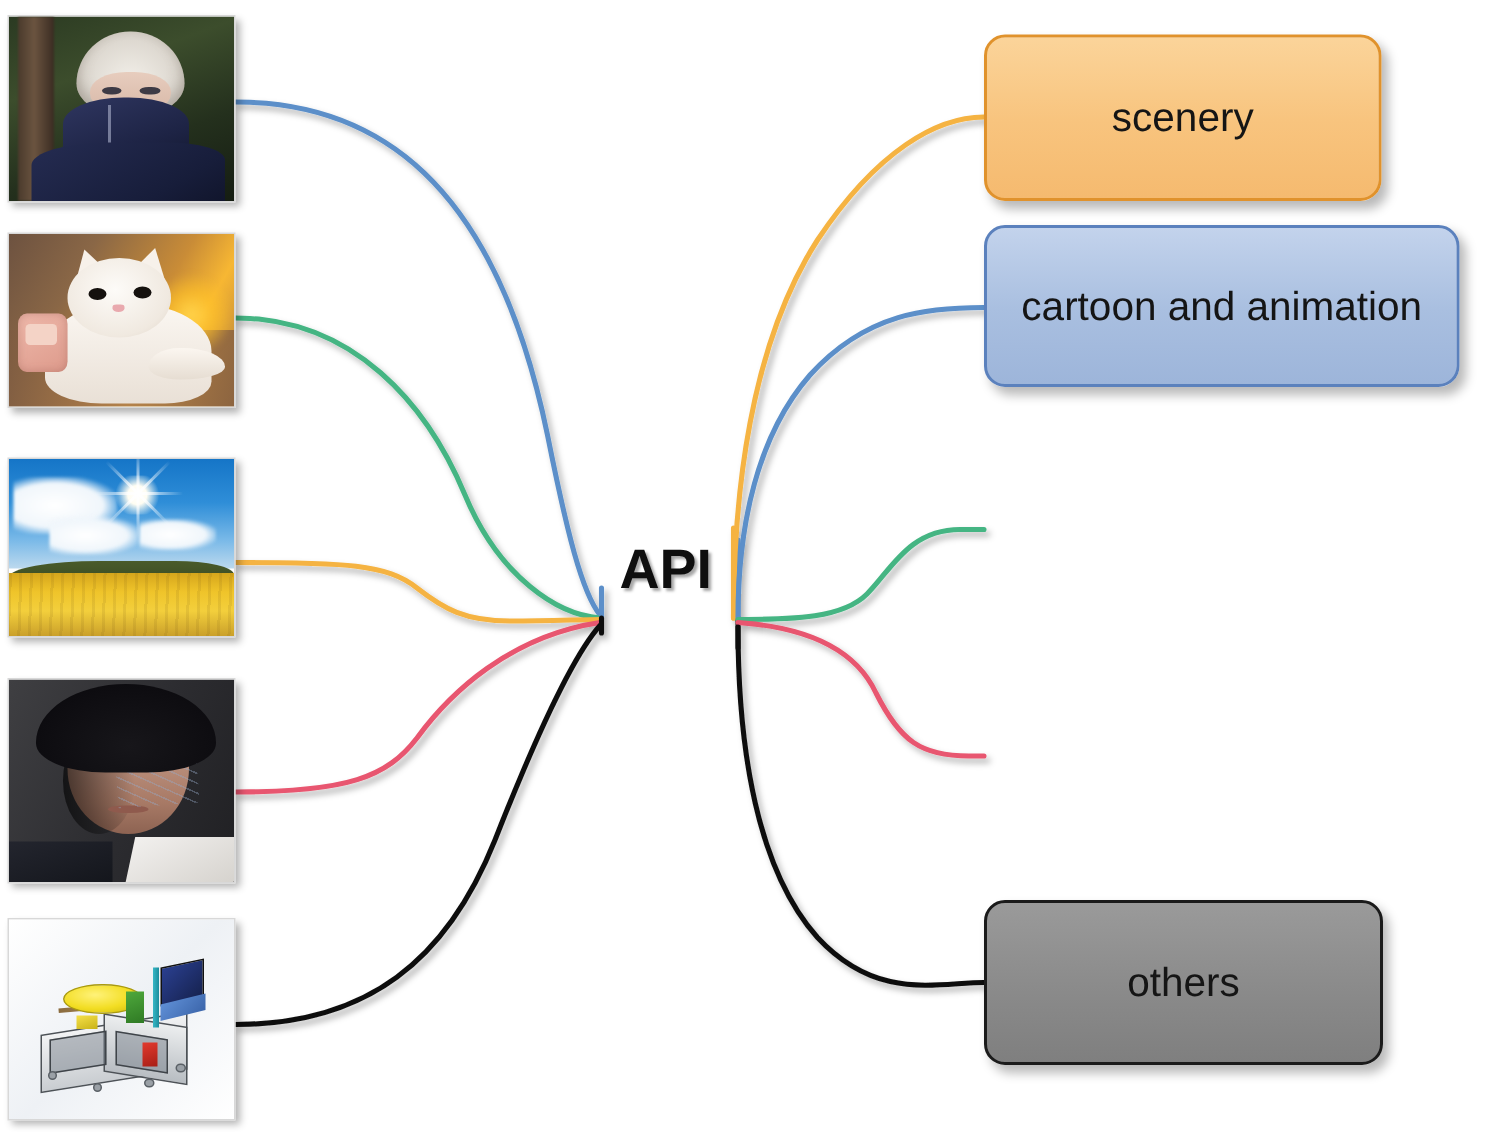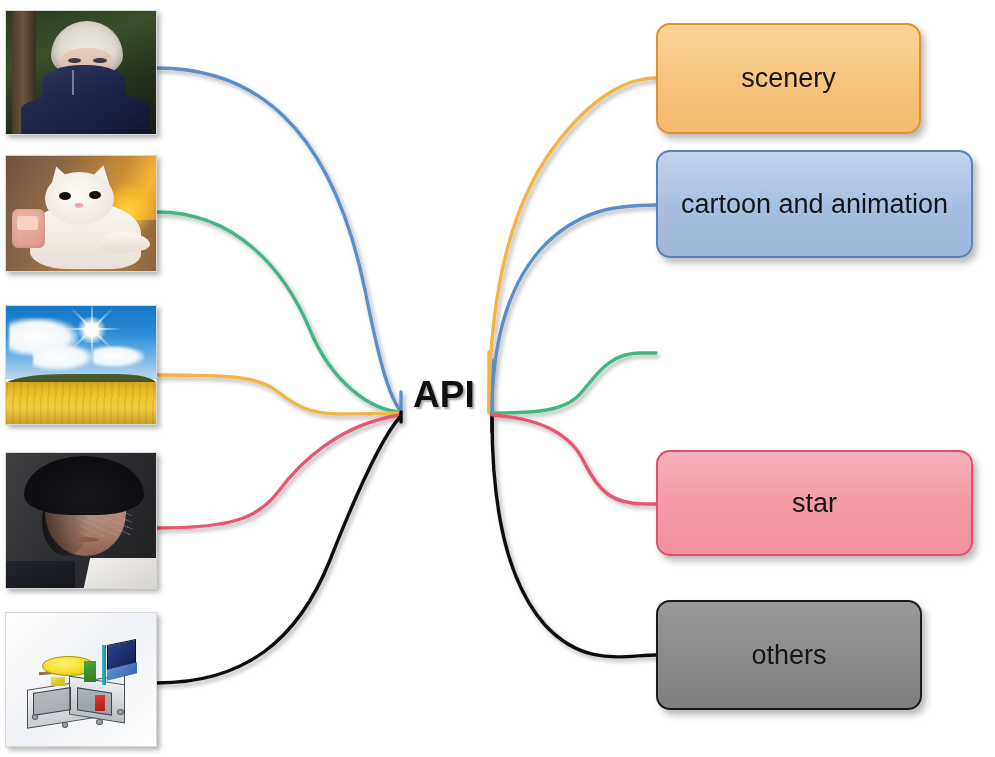--- a/index.html
+++ b/index.html
@@ -196,21 +196,20 @@
     position: absolute;
     left: 413px;
     top: 359px;
     font-size: 37px;
     font-weight: bold;
     color: #0f0f0f;
     letter-spacing: 0px;
     text-shadow: 2px 2px 2px rgba(0,0,0,0.35);
     font-family: "Liberation Sans", sans-serif;
     white-space: nowrap;
-    margin-top: 15px;
   }
 
   
   .cat-box {
     position: absolute;
     box-sizing: border-box;
     border-radius: 14px;
     display: flex;
     align-items: center;
     justify-content: center;
@@ -386,21 +385,18 @@
 
   <div class="cat-box scenery" style="left:656px; top:23px; width:265px; height:111px;">
     <span>scenery</span>
   </div>
 
   <div class="cat-box cartoon" style="left:656px; top:150px; width:317px; height:108px;">
     <span>cartoon and animation</span>
   </div>
 
 
-  <div class="cat-box star" style="left:656px; top:450px; width:317px; height:106px;">
-    <span>star</span>
-  </div>
 
   <div class="cat-box others" style="left:656px; top:600px; width:266px; height:110px;">
     <span>others</span>
   </div>
 
 </div>
 
 </body></html>

